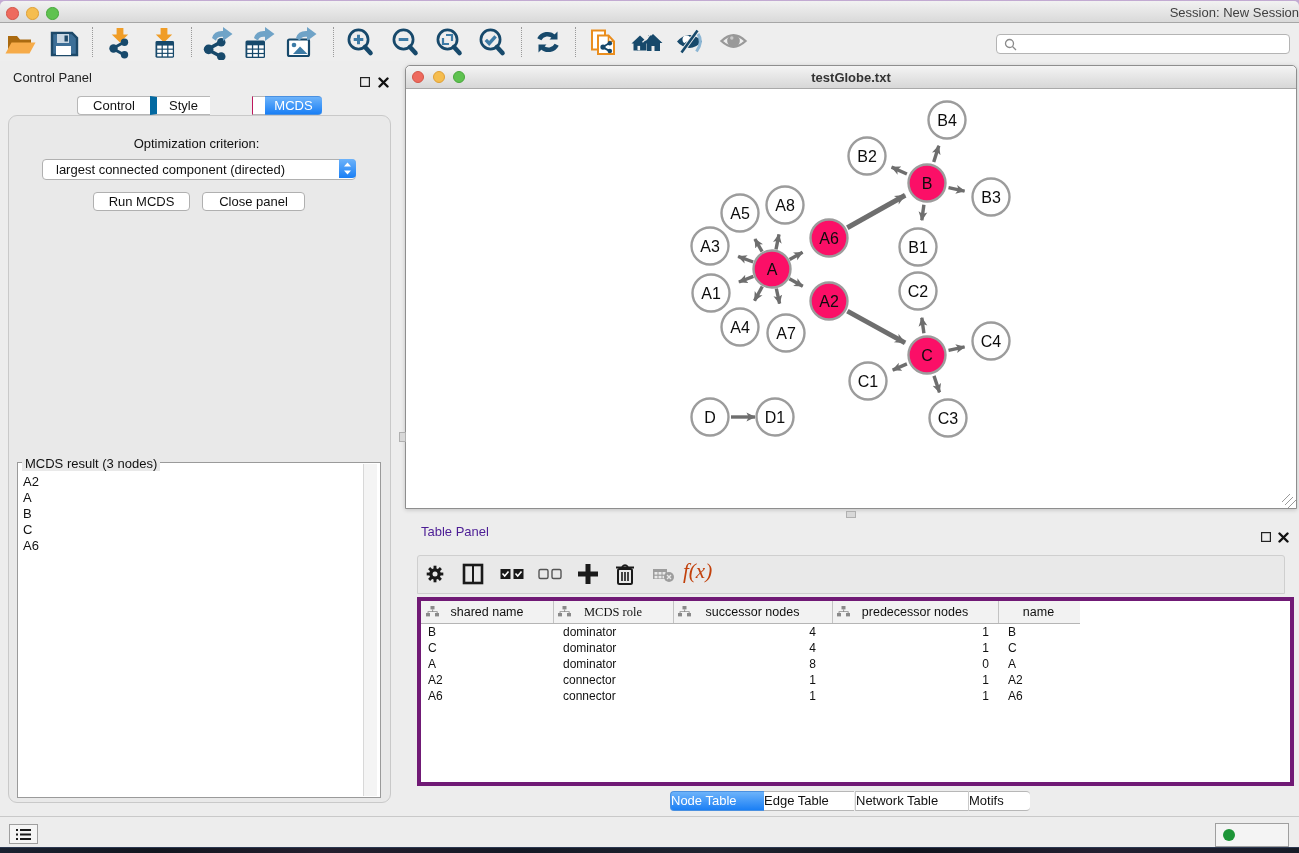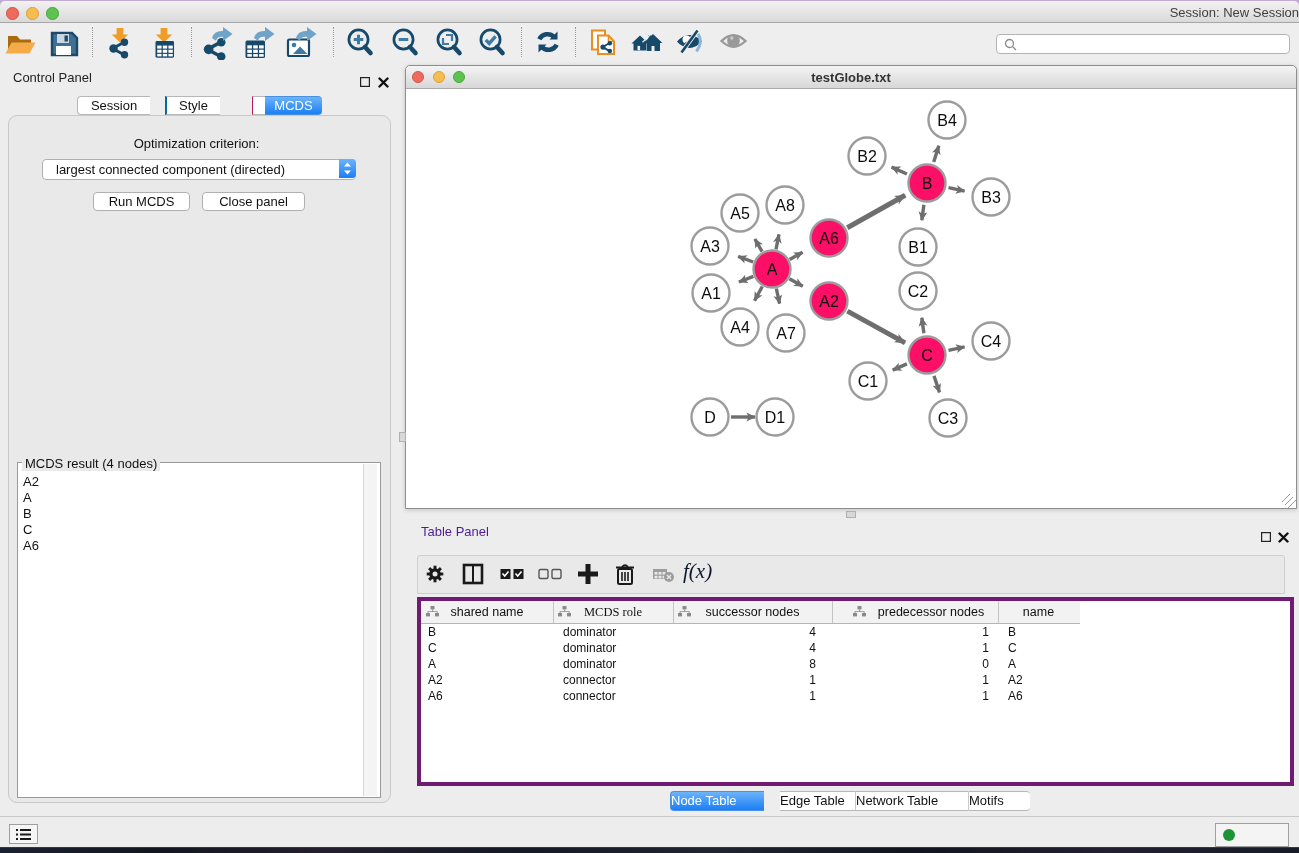--- a/index.html
+++ b/index.html
@@ -202,40 +202,40 @@
 </div>
 <div id="cp-title" class="abs">Control Panel</div>
 <div class="abs" style="left:360px;top:73px;"><svg width="10" height="10" viewBox="0 0 10 10">
         <rect x="0.5" y="0.5" width="9" height="9" fill="none" stroke="#222" stroke-width="1.4"></rect>
       </svg></div>
     <div class="abs" style="left:378px;top:73.5px;"><svg width="11" height="11" viewBox="0 0 11 11">
         <path d="M1.5,1.5 L9.5,9.5 M9.5,1.5 L1.5,9.5" stroke="#111" stroke-width="2.4" stroke-linecap="round"></path>
       </svg></div>
 <div id="cp-panel" class="abs"></div>
 <div id="tabs1" class="abs">
-  <div class="seg" style="left:0;width:72px;border-left:1px solid #b7b7b7;border-radius:4px 0 0 4px;">Session</div>
-  <div class="seg" style="left:88px;width:53px;border-left:2px solid #0369a1;">Style</div>
+  <div class="seg" style="left:0;width:72px;border-left:1px solid #b7b7b7;border-radius:4px 0 0 4px;">Control</div>
+  <div class="seg" style="left:73px;width:53px;border-left:7px solid #0369a1;">Style</div>
   <div class="seg" style="left:127px;width:60px;border-left:1px solid #be185d;margin-left:48px;">Select</div>
   <div class="seg sel" style="left:188px;width:57px;border-radius:0 4px 4px 0;">MCDS</div>
 </div>
 <div id="dd" class="abs">
   <div id="dd-text" class="abs">largest connected component (directed)</div>
   <div id="dd-btn" class="abs"><svg width="17" height="19" viewBox="0 0 17 19">
           <path d="M8.5,3.5 L12,7.5 L5,7.5 z" fill="#fff"></path>
           <path d="M8.5,15.5 L12,11.5 L5,11.5 z" fill="#fff"></path>
         </svg></div>
 </div>
 <div id="opt-label" class="abs">Optimization criterion:</div>
 <div class="pbtn" style="left:93px;top:192px;width:95px;">Run MCDS</div>
 <div class="pbtn" style="left:202px;top:192px;width:101px;">Close panel</div>
 <div id="fieldset" class="abs">
   <div id="mcds-list" class="abs">A2<br>A<br>B<br>C<br>A6</div>
   <div id="mcds-scroll" class="abs"></div>
 </div>
-<div id="legend" class="abs">MCDS result (4 nodes)</div>
+<div id="legend" class="abs">MCDS result (3 nodes)</div>
 <div id="netwin" class="abs">
   <div id="nw-title" class="abs">
     <div class="tl2 abs" style="left:6px;background:#ee6a5e;border:1px solid #d35548;"></div>
     <div class="tl2 abs" style="left:26.5px;background:#f5bd4f;border:1px solid #dfa036;"></div>
     <div class="tl2 abs" style="left:47px;background:#5fc250;border:1px solid #48a83c;"></div>
     <div id="nw-text" class="abs">testGlobe.txt</div>
   </div>
 <svg class="abs" style="left:0;top:22px;" width="890" height="421" font-family="Liberation Sans, sans-serif">
 <defs>
 <marker id="arrow3" viewBox="0 0 10 10" refX="9.3" refY="5" markerWidth="9.2" markerHeight="9.6" markerUnits="userSpaceOnUse" orient="auto-start-reverse">
@@ -364,21 +364,21 @@
           <rect x="4.5" y="11" width="3" height="2.6" fill="#e9e9e9"></rect>
           <rect x="8.5" y="11" width="3" height="2.6" fill="#e9e9e9"></rect>
           <rect x="12.5" y="11" width="3" height="2.6" fill="#e9e9e9"></rect>
           <rect x="4.5" y="14.8" width="3" height="2.6" fill="#e9e9e9"></rect>
           <rect x="8.5" y="14.8" width="3" height="2.6" fill="#e9e9e9"></rect>
           <rect x="12.5" y="14.8" width="3" height="2.6" fill="#e9e9e9"></rect>
 <circle cx="19" cy="16" r="5"></circle>
           <path d="M17,14 l4,4 m0,-4 l-4,4" stroke="#e9e9e9" stroke-width="1.4"></path>
         </g>
       </svg>
-<div class="abs" style="left:265px;top:3px;font-family:'Liberation Serif',serif;font-style:italic;font-size:21px;color:#0f172a;">f(x)</div>
+<div class="abs" style="left:265px;top:3px;font-family:'Liberation Serif',serif;font-style:italic;font-size:21px;color:#c2410c;">f(x)</div>
     </div>
 <div id="tbl" class="abs">
   <div id="tbl-head" class="abs">
         <div class="th" style="left:0px;width:132px;">
           <span style="position:absolute;left:5px;top:5px;"><svg width="13" height="11" viewBox="0 0 13 11">
               <g fill="#8a8a8a">
                 <rect x="4.5" y="0" width="4" height="3.4"></rect>
                 <rect x="0" y="7" width="4" height="3.4"></rect>
                 <rect x="9" y="7" width="4" height="3.4"></rect>
                 <path d="M6.2,3.4 h0.9 v2 h-0.9 z M1.6,5.2 h10 v0.9 h-10 z M1.6,5.2 h0.9 v2 h-0.9 z M10.7,5.2 h0.9 v2 h-0.9 z"></path>
@@ -404,21 +404,21 @@
               <g fill="#8a8a8a">
                 <rect x="4.5" y="0" width="4" height="3.4"></rect>
                 <rect x="0" y="7" width="4" height="3.4"></rect>
                 <rect x="9" y="7" width="4" height="3.4"></rect>
                 <path d="M6.2,3.4 h0.9 v2 h-0.9 z M1.6,5.2 h10 v0.9 h-10 z M1.6,5.2 h0.9 v2 h-0.9 z M10.7,5.2 h0.9 v2 h-0.9 z"></path>
               </g>
             </svg></span>
           <div class="lbl">successor nodes</div>
         </div>
         <div class="thsep" style="left:411px;"></div>
-        <div class="th" style="left:411px;width:166px;margin-left:16px;">
+        <div class="th" style="left:411px;width:166px;">
           <span style="position:absolute;left:5px;top:5px;"><svg width="13" height="11" viewBox="0 0 13 11">
               <g fill="#8a8a8a">
                 <rect x="4.5" y="0" width="4" height="3.4"></rect>
                 <rect x="0" y="7" width="4" height="3.4"></rect>
                 <rect x="9" y="7" width="4" height="3.4"></rect>
                 <path d="M6.2,3.4 h0.9 v2 h-0.9 z M1.6,5.2 h10 v0.9 h-10 z M1.6,5.2 h0.9 v2 h-0.9 z M10.7,5.2 h0.9 v2 h-0.9 z"></path>
               </g>
             </svg></span>
           <div class="lbl">predecessor nodes</div>
         </div>
@@ -458,21 +458,21 @@
       <div class="row" style="top:87px;">
         <div class="cell" style="left:7px;">A6</div>
         <div class="cell" style="left:142px;">connector</div>
         <div class="cell" style="left:365px;width:30px;text-align:right;">1</div>
         <div class="cell" style="left:538px;width:30px;text-align:right;">1</div>
         <div class="cell" style="left:587px;">A6</div>
       </div>
 </div>
 <div id="tabs2" class="abs">
   <div class="seg2 sel" style="left:0;width:93px;border-left:1px solid #4a90e0;border-radius:4px 0 0 4px;">Node Table</div>
-  <div class="seg2" style="left:110px;width:90px;">Edge Table</div>
+  <div class="seg2" style="left:94px;width:90px;">Edge Table</div>
   <div class="seg2" style="left:185px;width:112px;border-left:1px solid #c9c9c9;">Network Table</div>
   <div class="seg2" style="left:298px;width:61px;border-left:1px solid #c9c9c9;border-radius:0 4px 4px 0;">Motifs</div>
 </div>
 <div id="statusbar" class="abs">
   <div id="listbtn" class="abs">
         <svg class="abs" style="left:6px;top:3px;" width="15" height="13" viewBox="0 0 15 13">
           <g fill="#1a1a1a">
             <rect x="0" y="1" width="2" height="2"></rect>
             <rect x="4" y="1" width="11" height="2"></rect>
             <rect x="0" y="5.5" width="2" height="2"></rect>

